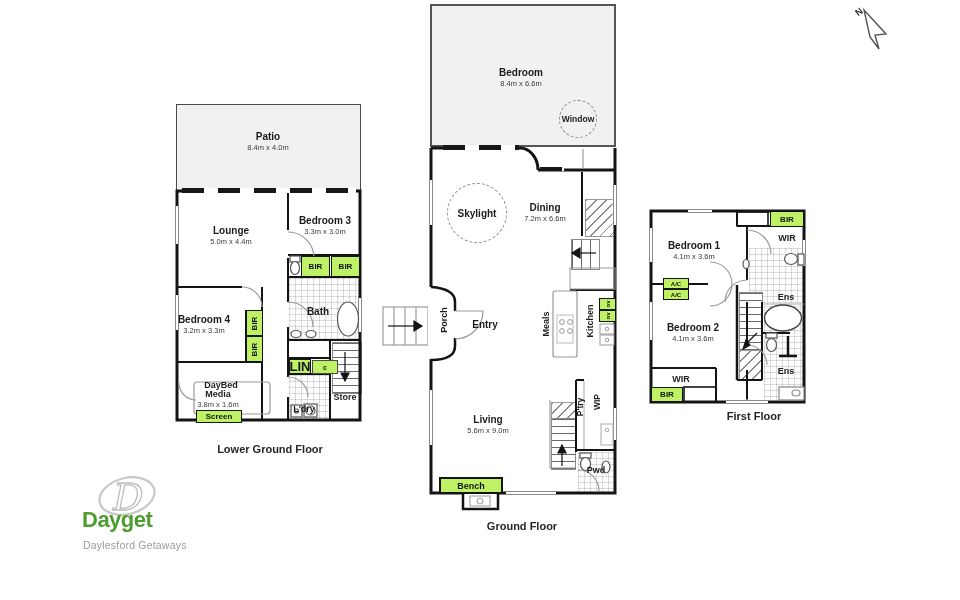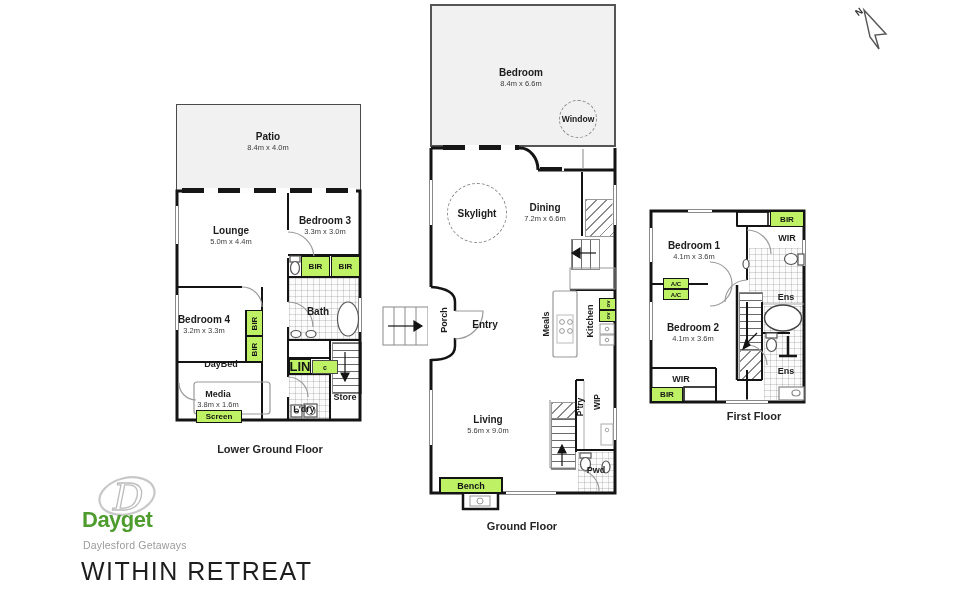--- a/index.html
+++ b/index.html
@@ -293,21 +293,21 @@
     <span class="nm">Bedroom 3</span>
     <span class="dm">3.3m x 3.0m</span>
   </div>
   <div class="lbl" style="left:204px;top:324px;">
     <span class="nm">Bedroom 4</span>
     <span class="dm">3.2m x 3.3m</span>
   </div>
   <div class="lbl" style="left:318px;top:312px;">
     <span class="nm">Bath</span>
   </div>
-  <div class="lbl" style="left:221px;top:364px;">
+  <div class="lbl" style="left:221px;top:385px;">
     <span class="nm s">DayBed</span>
   </div>
   <div class="lbl" style="left:218px;top:399px;">
     <span class="nm s">Media</span>
     <span class="dm">3.8m x 1.6m</span>
   </div>
   <div class="lbl" style="left:304px;top:409px;">
     <span class="nm s">L'dry</span>
   </div>
   <div class="lbl" style="left:345px;top:397px;">
@@ -413,15 +413,14 @@
     <span class="t">BIR</span>
   </div>
   <div class="caption" style="left:754px;top:410px;">First Floor</div>
 
   <svg class="abs" style="left:92px;top:474px;" width="72" height="46" viewBox="0 0 72 46">
     <ellipse cx="35" cy="22" rx="28" ry="18" fill="none" stroke="#c8c8c8" stroke-width="2.2" transform="rotate(-14 35 22)"></ellipse>
     <text x="21" y="36" font-size="38" font-style="italic" font-family="DejaVu Serif, serif" fill="#ffffff" stroke="#bdbdbd" stroke-width="1.3">D</text>
   </svg>
   <div class="brand-name" style="left:82px;top:507px;color:#4f9c2e;">Dayget</div>
   <div class="brand-tag" style="left:83px;top:539px;color:#9b9b9b;">Daylesford Getaways</div>
-  <div class="prop-title" style="left:81px;top:557px;">WITHIN RETREAT</div>
 
 </div>
 
 </body></html>

